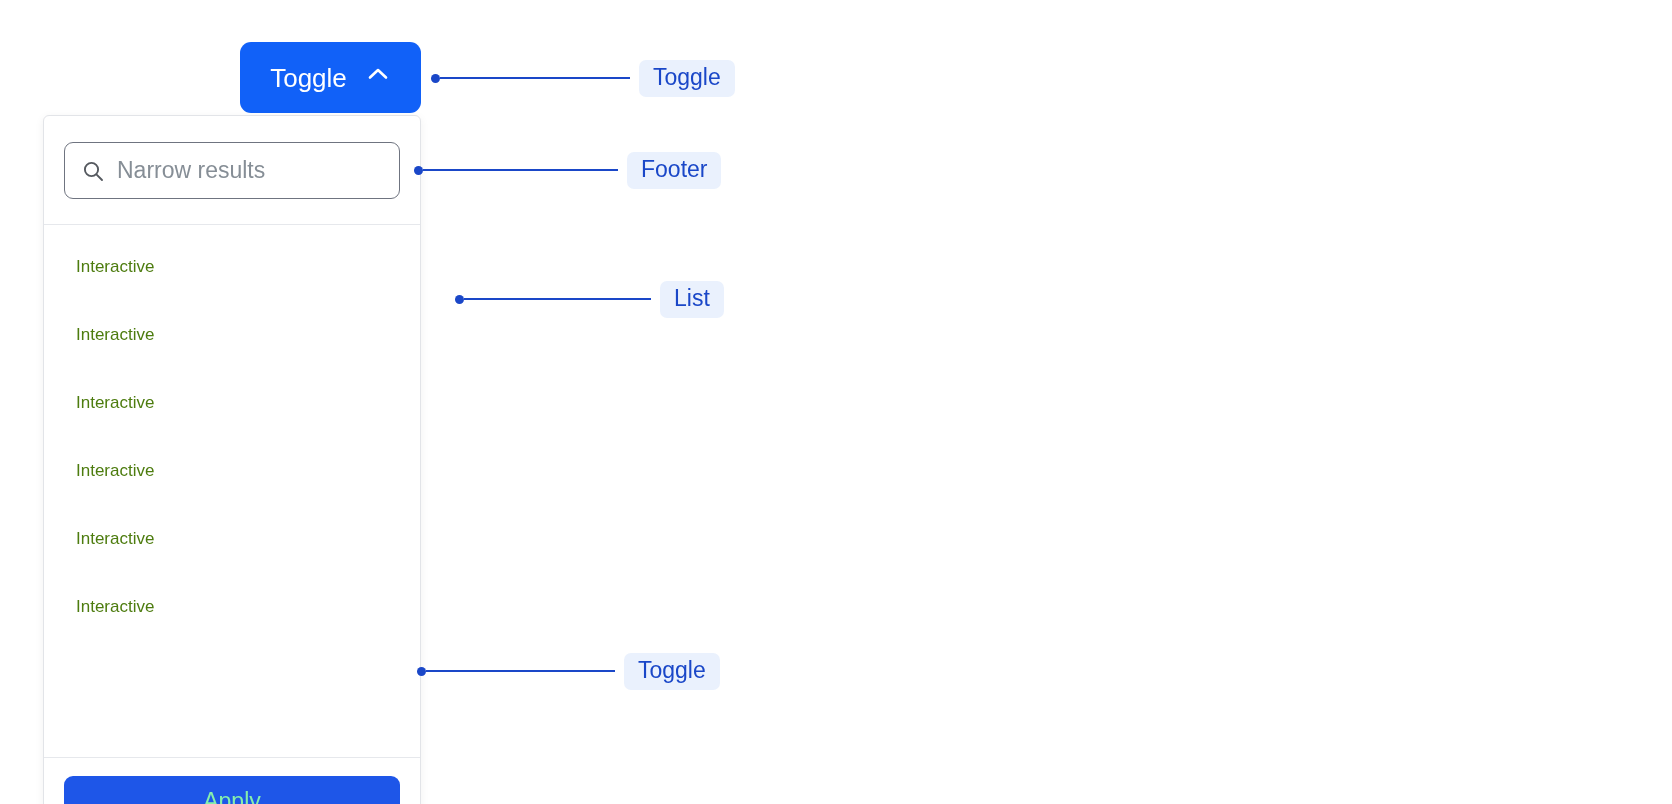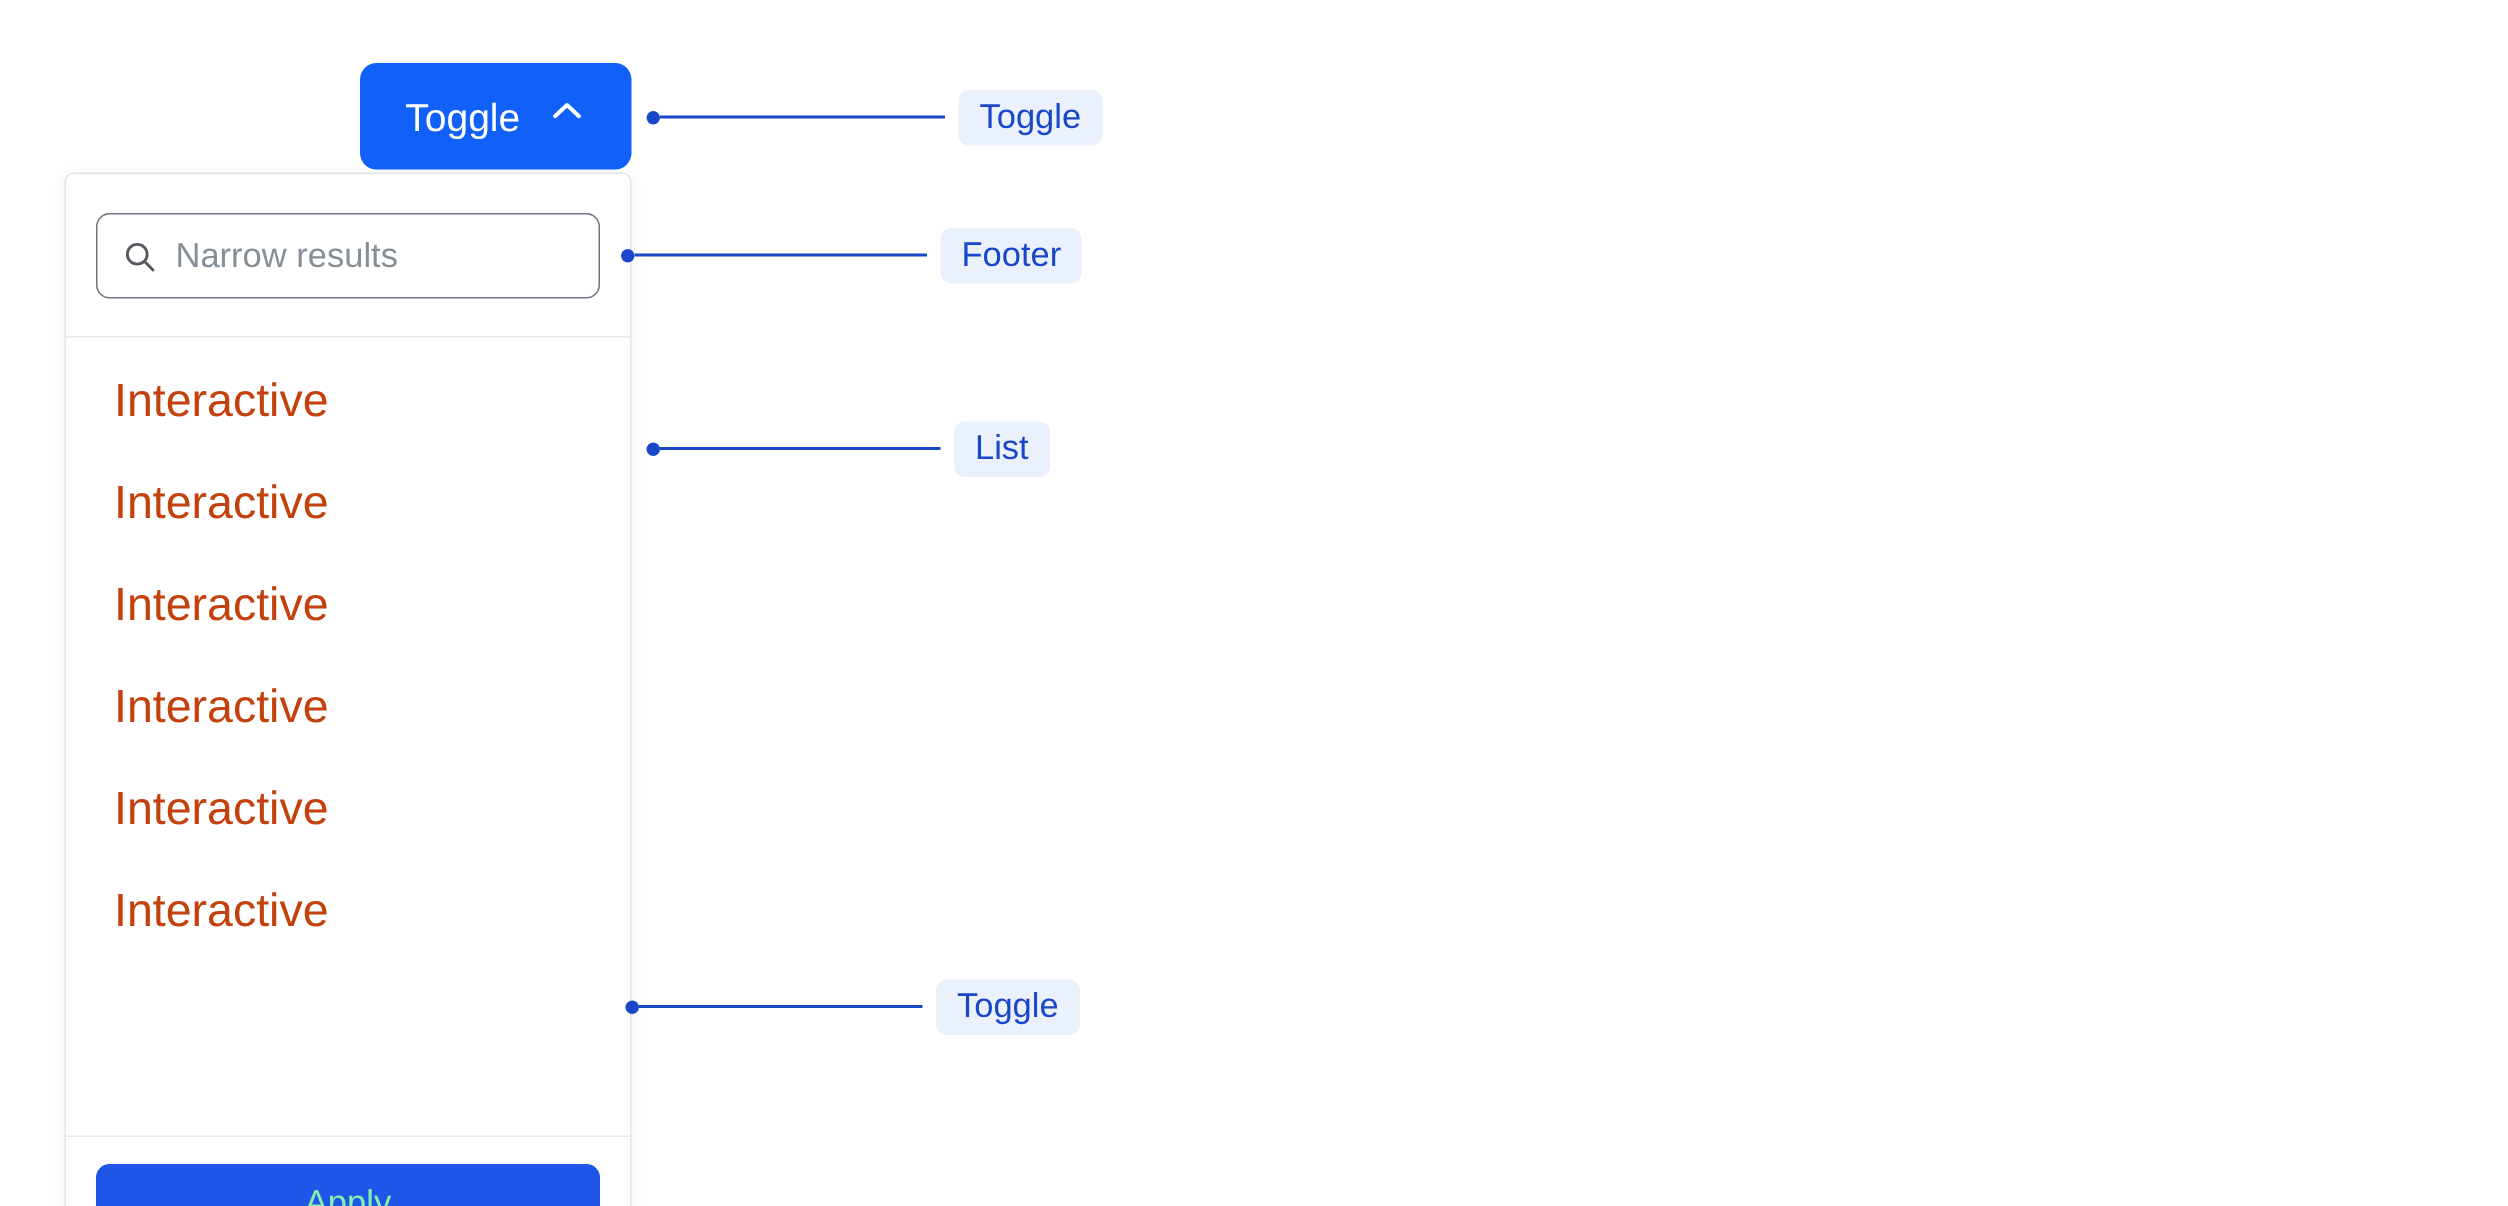--- a/index.html
+++ b/index.html
@@ -104,22 +104,22 @@
     margin: 0;
     list-style: none;
     overflow: hidden;
   }
   .list-item {
     height: 68px;
     display: flex;
     align-items: center;
     padding-left: 32px;
     box-sizing: border-box;
-    font-size: 31px;
-    color: #c2410c;
+    font-size: 17px;
+    color: #4d7c0f;
     cursor: pointer;
   }
   .list-item:first-child { margin-top: 8px; }
 
   
   .panel-footer {
     flex: 0 0 auto;
     border-top: 1px solid #e6e8ec;
     padding: 18px 20px 20px 20px;
     box-sizing: border-box;
@@ -212,21 +212,21 @@
   <span class="callout-line" style="width:190px;"></span>
   <span class="callout-label">Toggle</span>
 </div>
 
 <div class="callout" style="left:414px; top:158px;">
   <span class="callout-dot"></span>
   <span class="callout-line" style="width:195px;"></span>
   <span class="callout-label">Footer</span>
 </div>
 
-<div class="callout" style="left:431px; top:287px;">
+<div class="callout" style="left:455px; top:287px;">
   <span class="callout-dot"></span>
   <span class="callout-line" style="width:187px;"></span>
   <span class="callout-label">List</span>
 </div>
 
 <div class="callout" style="left:417px; top:659px;">
   <span class="callout-dot"></span>
   <span class="callout-line" style="width:189px;"></span>
   <span class="callout-label">Toggle</span>
 </div>

